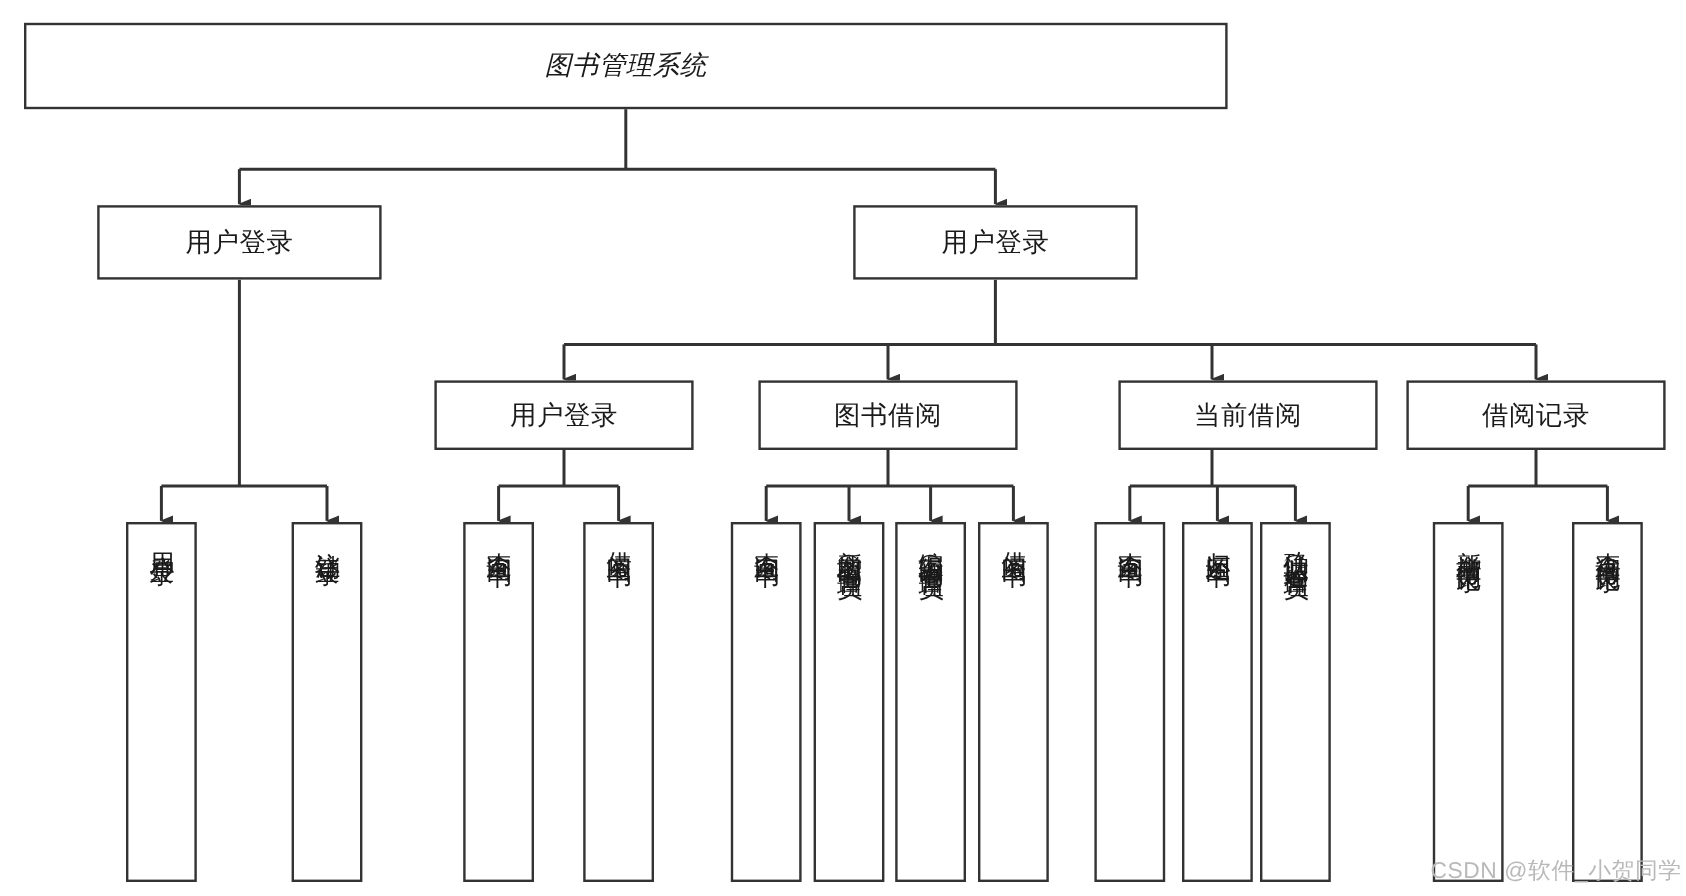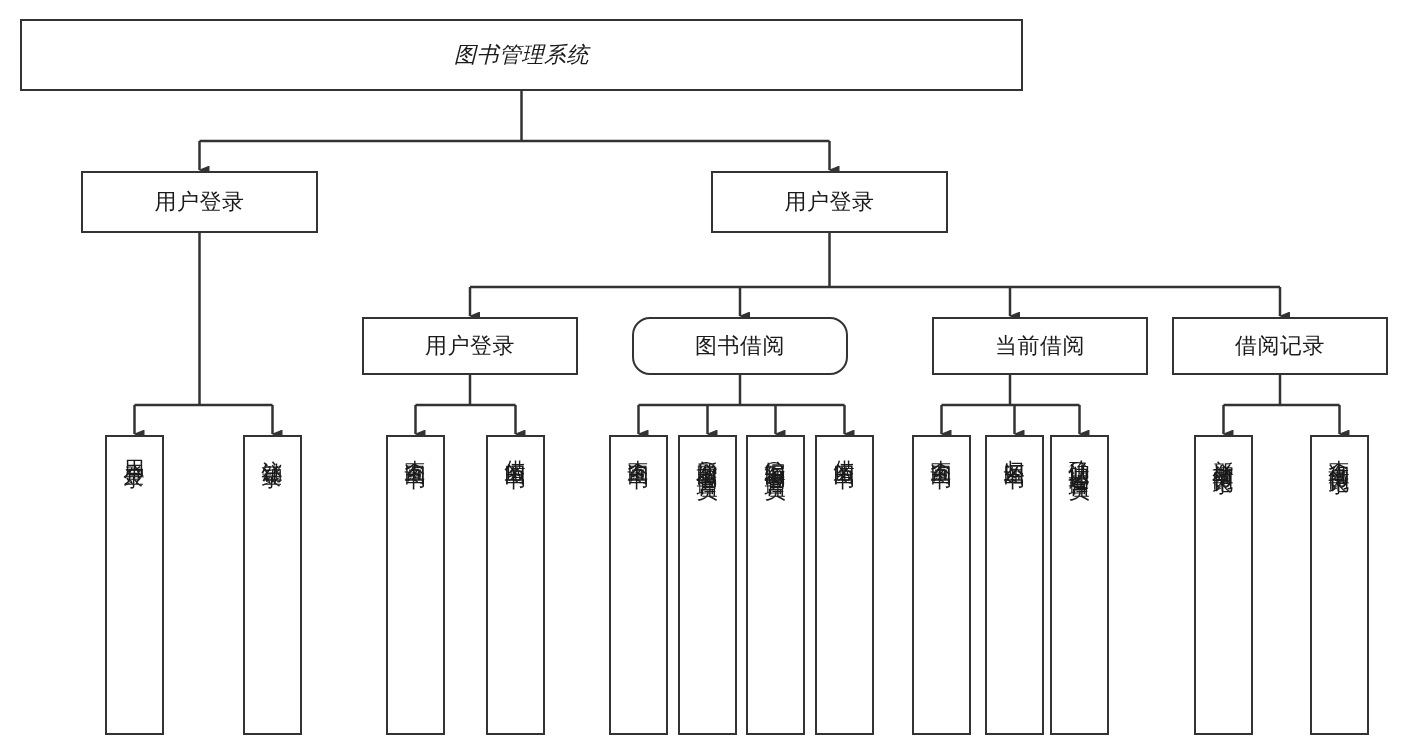--- a/index.html
+++ b/index.html
@@ -129,21 +129,21 @@
   <div id="node-host">
       <div class="node horizontal" id="node-user-login" style="left: 81px; top: 171px; width: 237px; height: 62px;">
         <span class="node-label">用户登录</span>
       </div>
       <div class="node horizontal" id="node-book-management" style="left: 711px; top: 171px; width: 237px; height: 62px;">
         <span class="node-label">用户登录</span>
       </div>
       <div class="node horizontal" id="node-new-book-recommend" style="left: 362px; top: 317px; width: 216px; height: 58px;">
         <span class="node-label">用户登录</span>
       </div>
-      <div class="node horizontal" id="node-book-borrow" style="left: 632px; top: 317px; width: 216px; height: 58px; border-radius: 18px;">
+      <div class="node horizontal" id="node-book-borrow" style="left: 632px; top: 317px; width: 216px; height: 58px;">
         <span class="node-label">图书借阅</span>
       </div>
       <div class="node horizontal" id="node-current-borrow" style="left: 902px; top: 317px; width: 216px; height: 58px; margin-left: 30px;">
         <span class="node-label">当前借阅</span>
       </div>
       <div class="node horizontal" id="node-borrow-record" style="left: 1172px; top: 317px; width: 216px; height: 58px;">
         <span class="node-label">借阅记录</span>
       </div>
       <div class="node vertical" id="node-leaf-user-login" style="left: 105px; top: 435px; width: 59px; height: 300px;">
         <span class="node-label">用户登录</span>
@@ -179,14 +179,15 @@
         <span class="node-label">确认归还（管理员）</span>
       </div>
       <div class="node vertical" id="node-leaf-add-record" style="left: 1194px; top: 435px; width: 59px; height: 300px;">
         <span class="node-label">新增借阅记录</span>
       </div>
       <div class="node vertical" id="node-leaf-query-record" style="left: 1310px; top: 435px; width: 59px; height: 300px;">
         <span class="node-label">查询借阅记录</span>
       </div>
     </div>
 
+  <div class="watermark" style="left: 1192px; top: 713px;">CSDN @软件_小贺同学</div>
 
 </div>
 
 </body></html>

